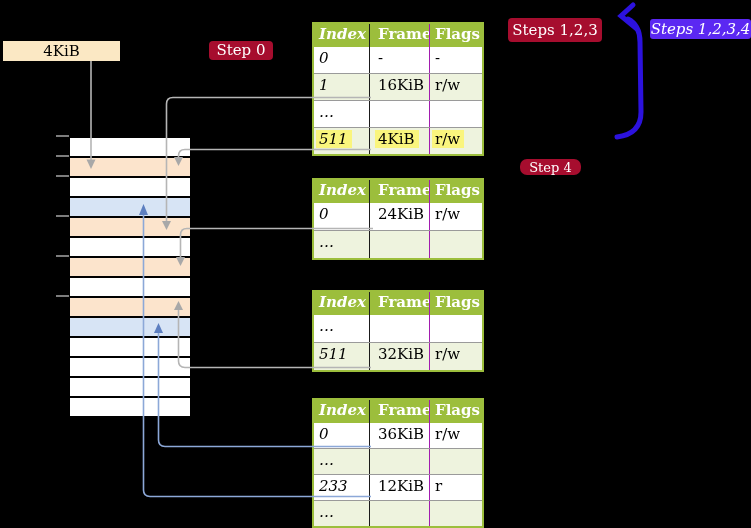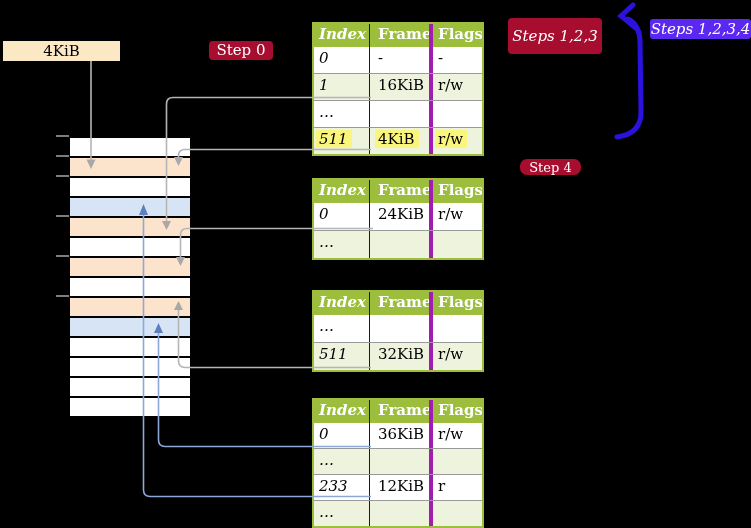--- a/index.html
+++ b/index.html
@@ -32,31 +32,31 @@
   .tr{display:flex;}
   .tr.hdr{height:23px;background:var(--header-green);color:#fff;font-weight:bold;}
   .t1 .tr:not(.hdr){height:26px;}
   .t2 .tr:not(.hdr),.t3 .tr:not(.hdr){height:27px;}
   .t4 .tr:not(.hdr){height:25px;}
   .tr:not(.hdr)+.tr{border-top:1px solid #9a9a9a;}
   .tr.shade{background:var(--row-green);}
   .td{box-sizing:border-box;padding:2px 0 0 5px;overflow:hidden;white-space:nowrap;}
   .td.c0{width:55px;font-style:italic;}
   .td.c1{width:60px;border-left:1px solid #1a1a1a;padding-left:8px;}
-  .td.c2{width:53px;border-left:4px solid #a21caf;}
+  .td.c2{width:53px;border-left:1px solid #a21caf;}
   .hdr .td{padding-top:1px;}
   .hl{background:var(--hl-yellow);display:inline-block;margin-left:-3px;padding:0 4px 0 3px;}
 
   
   .lbl{position:absolute;display:flex;align-items:center;justify-content:center;
        font-size:15px;line-height:1;}
   #label-4kib{left:3px;top:41px;width:117px;height:20px;background:var(--wheat);color:#000;}
   .badge{background:var(--crimson);color:#fff;border-radius:4px;}
   #label-step0{left:181px;top:41px;width:64px;height:19px;margin-left:28px;}
-  #label-steps123{left:508px;top:18px;width:94px;height:36px;font-style:italic;}
+  #label-steps123{left:508px;top:18px;width:94px;height:24px;}
   #label-step4{left:520px;top:159px;width:61px;height:16px;font-size:13px;border-radius:7px;}
   #label-steps1234{left:650px;top:19px;width:101px;height:20px;background:var(--violet);
                    color:#fff;border-radius:3px;font-style:italic;}
 
   svg.overlay{position:absolute;left:0;top:0;z-index:10;pointer-events:none;}
 </style>
 </head>
 <body>
 
 <div id="canvas">

